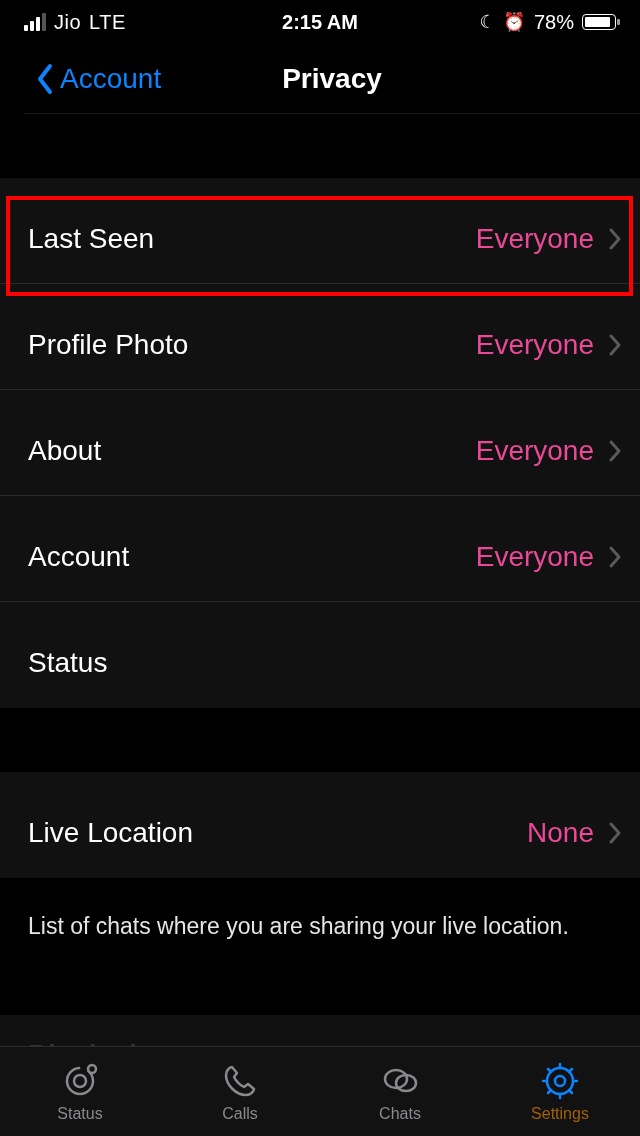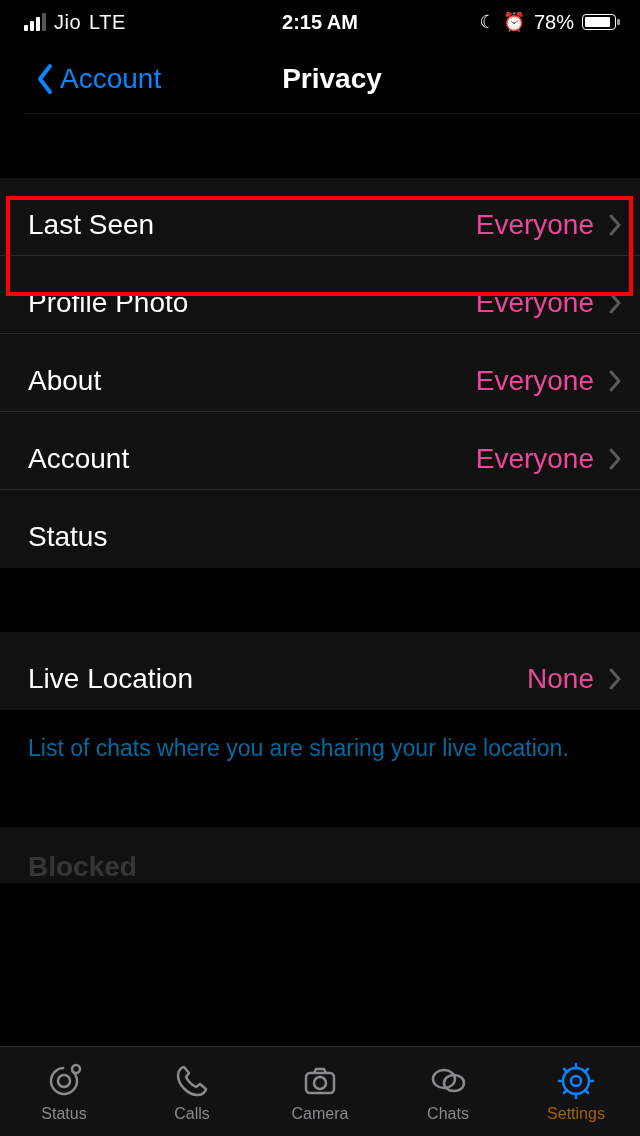--- a/index.html
+++ b/index.html
@@ -23,29 +23,29 @@
   .nav-bar { height: 70px; display: flex; align-items: center; position: relative; border-bottom: 1px solid #1a1a1a; margin-left: 24px; }
   .back-btn { display: flex; align-items: center; color: #0a84ff; font-size: 28px; padding-left: 12px; gap: 6px; }
   .back-btn svg { width: 18px; height: 32px; }
   .nav-title { position: absolute; left: 50%; transform: translateX(-50%); font-size: 28px; font-weight: 600; }
   
   .content { height: 932px; overflow: hidden; background: #000; }
   .spacer { height: 64px; }
   .spacer2 { height: 64px; }
   
   .section { background: #111; }
-  .row { display: flex; align-items: center; justify-content: space-between; padding: 16px 18px 0 28px; height: 78px; border-bottom: 1px solid #2a2a2a; text-align: right; }
+  .row { display: flex; align-items: center; justify-content: space-between; padding: 16px 18px 0 28px; height: 106px; border-bottom: 1px solid #2a2a2a; text-align: right; }
   .row:last-child { border-bottom: none; }
   .row .label { font-size: 28px; color: #fff; }
   .row .right { display: flex; align-items: center; gap: 14px; }
   .row .value { font-size: 28px; color: #ec4899; }
   .chevron { width: 14px; height: 24px; }
   .chevron path { stroke: #5a5a5e; stroke-width: 3; fill: none; stroke-linecap: round; stroke-linejoin: round;}
   
-  .footer-text { padding: 22px 28px; font-size: 23px; color: #0369a1; line-height: 1.45; }
+  .footer-text { padding: 32px 28px; font-size: 23px; color: #e5e5e5; line-height: 1.45; }
   
   .highlight { position: absolute; border: 4px solid #ff0000; pointer-events: none; z-index: 100; }
   
   .tab-bar { position: absolute; bottom: 0; left: 0; right: 0; height: 90px; background: #121212; border-top: 1px solid #2c2c2e; display: flex; }
   .tab { flex: 1; display: flex; flex-direction: column; align-items: center; justify-content: center; gap: 4px; color: #8a8a8e; }
   .tab.active { color: #a16207; }
   .tab .tab-label { font-size: 16px; }
   .tab svg { width: 40px; height: 40px; }
   .tab svg * { stroke: currentColor; fill: none; stroke-width: 2.5; stroke-linecap: round; stroke-linejoin: round;}
   .tab.active svg.gear * { stroke: #0a84ff; }
@@ -176,28 +176,20 @@
       <span class="tab-label">Status</span>
     </div>
     <div class="tab">
       <svg viewBox="0 0 40 40">
         <path d="M12 6 C10 6 6 9 6 14 C6 24 16 34 26 34 C31 34 34 30 34 28 L28 23 L24 26 C20 24 16 20 14 16 L17 12 Z"></path>
       </svg>
       <span class="tab-label">Calls</span>
     </div>
     <div class="tab">
       <svg viewBox="0 0 40 40">
-        <rect x="6" y="12" width="28" height="20" rx="4"></rect>
-        <path d="M14 12 L16 8 L24 8 L26 12"></path>
-        <circle cx="20" cy="22" r="6"></circle>
-      </svg>
-      <span class="tab-label">Camera</span>
-    </div>
-    <div class="tab">
-      <svg viewBox="0 0 40 40">
         <ellipse cx="16" cy="18" rx="11" ry="9"></ellipse>
         <ellipse cx="26" cy="22" rx="10" ry="8"></ellipse>
       </svg>
       <span class="tab-label">Chats</span>
     </div>
     <div class="tab active">
       <svg class="gear" viewBox="0 0 40 40">
         <circle cx="20" cy="20" r="13"></circle>
         <circle cx="20" cy="20" r="5"></circle>
         <path d="M20 3 L20 7 M20 33 L20 37 M3 20 L7 20 M33 20 L37 20 M8 8 L11 11 M29 29 L32 32 M32 8 L29 11 M11 29 L8 32"></path>

